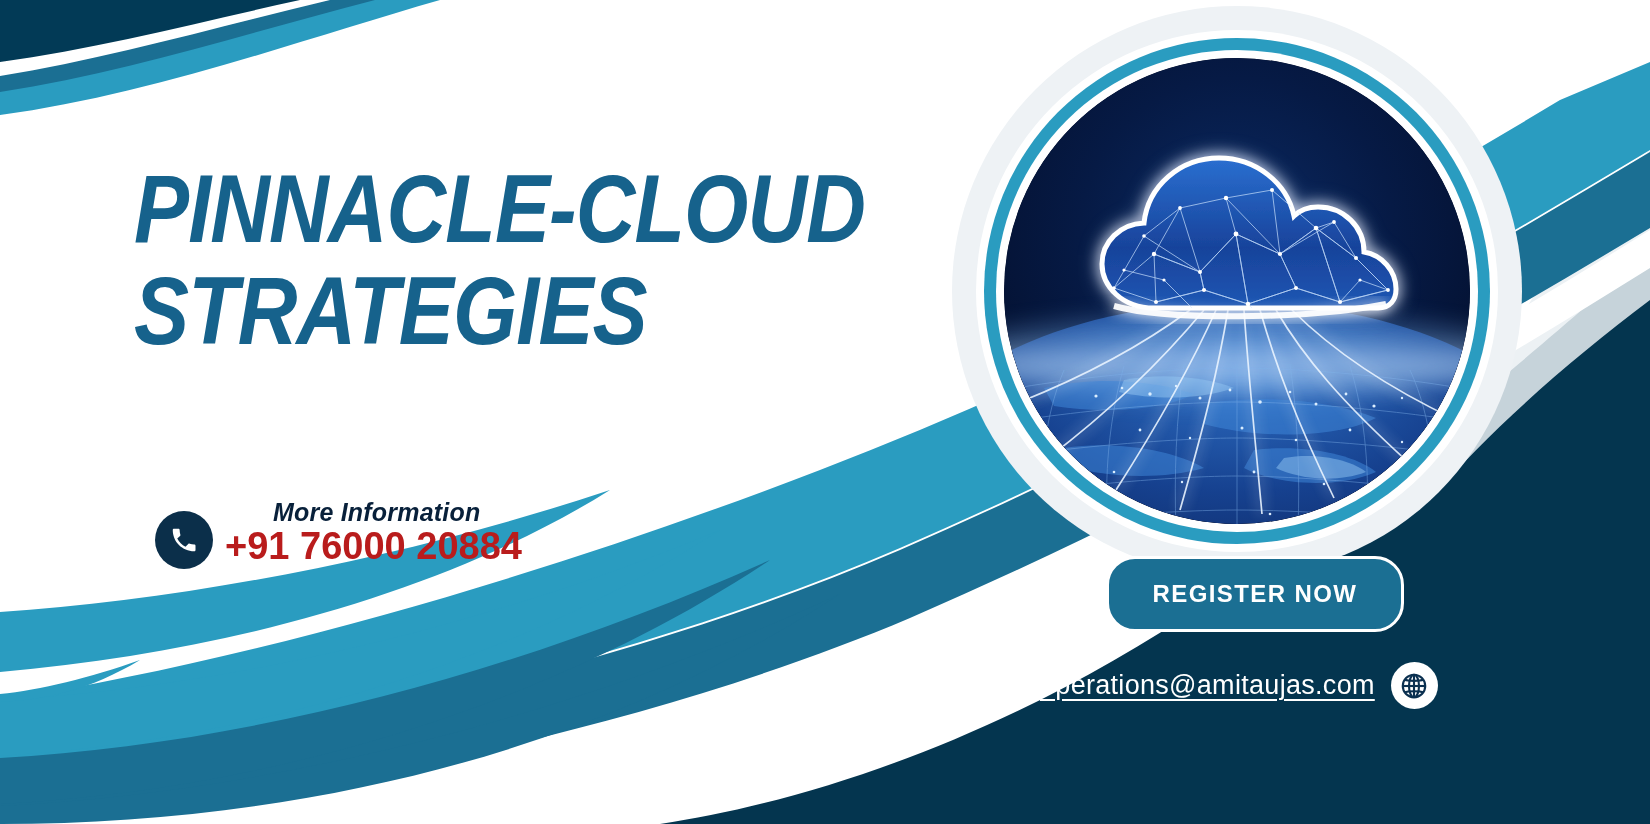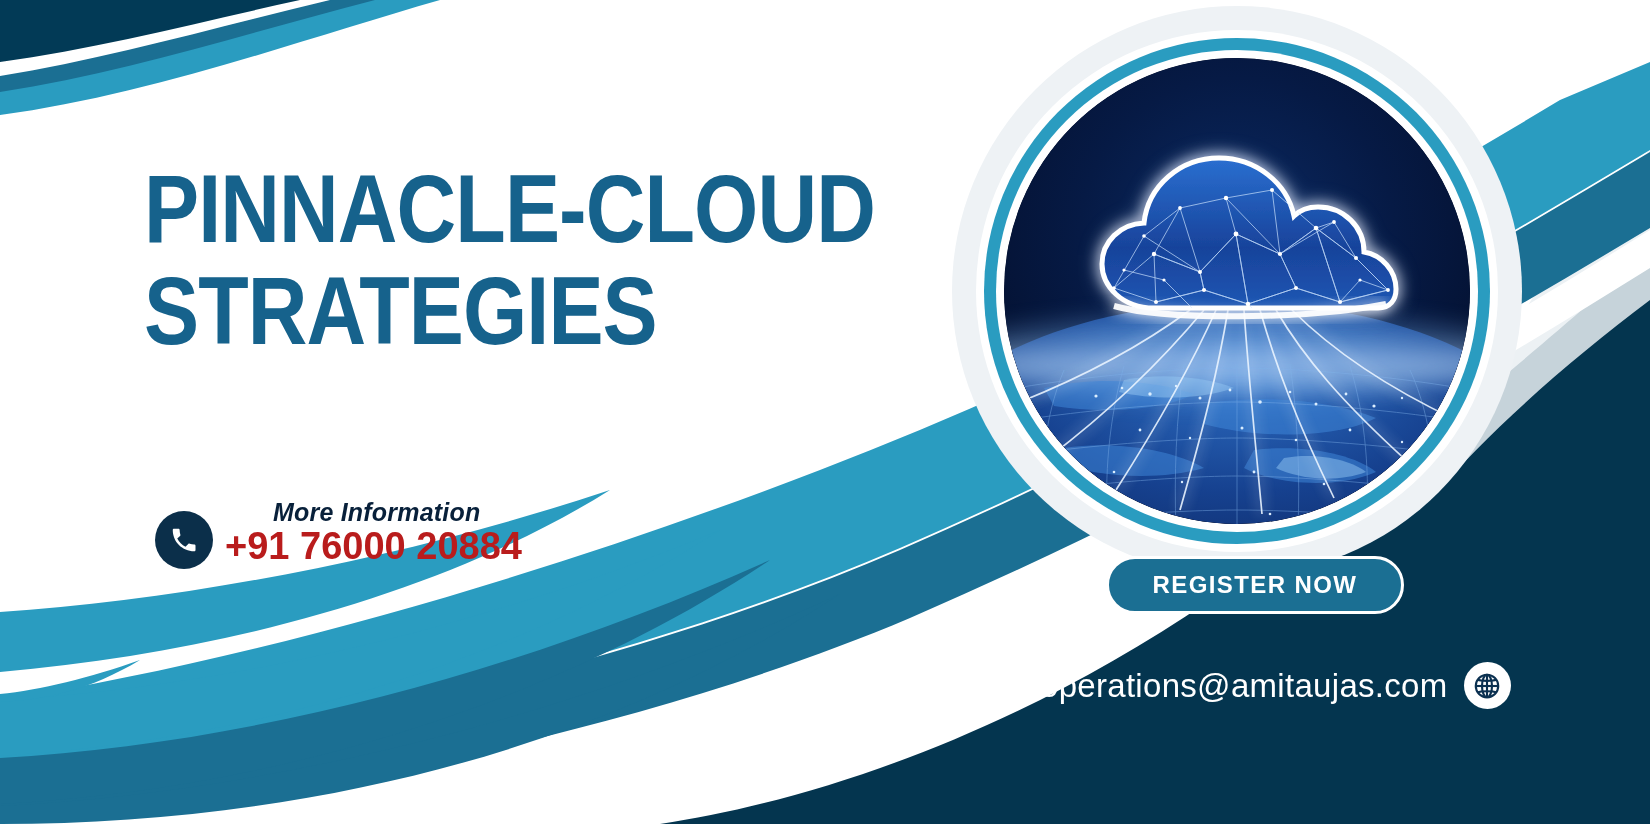--- a/index.html
+++ b/index.html
@@ -13,24 +13,25 @@
     background:#ffffff;
   }
 
   
   .bg-layer{position:absolute;inset:0;}
   .bg-layer svg{display:block;width:1650px;height:824px;}
 
   
   #headline{
     position:absolute;
-    left:144px;
+    left:134px;
     top:158px;
     width:800px;
     z-index:20;
+    font-style:italic;
   }
   .headline-line{
     display:block;
     color:#16628c;
     font-family:"Liberation Sans Narrow","Liberation Sans",sans-serif;
     font-weight:bold;
     font-size:96px;
     line-height:1.06;
     letter-spacing:-1px;
     transform:scaleX(.86);
@@ -124,21 +125,21 @@
     overflow:hidden;
     z-index:18;
     background:#04102e;
   }
   #hero-image svg{display:block;width:466px;height:466px;}
 
   
   #register-button{
     position:absolute;
     left:1106px;top:556px;
-    width:298px;height:58px;
+    width:298px;height:76px;
     border-radius:29px;
     background:#1b6f93;
     border:3px solid #ffffff;
     box-sizing:border-box;
     display:flex;align-items:center;justify-content:center;
     z-index:30;
     cursor:pointer;
   }
   #register-button-label{
     color:#ffffff;
@@ -149,22 +150,23 @@
 
   
   #email-row{
     position:absolute;
     left:1040px;top:662px;
     display:flex;align-items:center;gap:16px;
     z-index:30;
   }
   #email-text{
     color:#ffffff;
-    font-size:33px;
+    font-size:27px;
     letter-spacing:.3px;
+    text-decoration:underline;
     text-underline-offset:5px;
     text-decoration-thickness:2px;
     white-space:nowrap;
     cursor:pointer;
   }
   #globe-icon-wrap{
     width:47px;height:47px;border-radius:50%;
     background:#ffffff;
     display:flex;align-items:center;justify-content:center;
     flex:0 0 auto;

